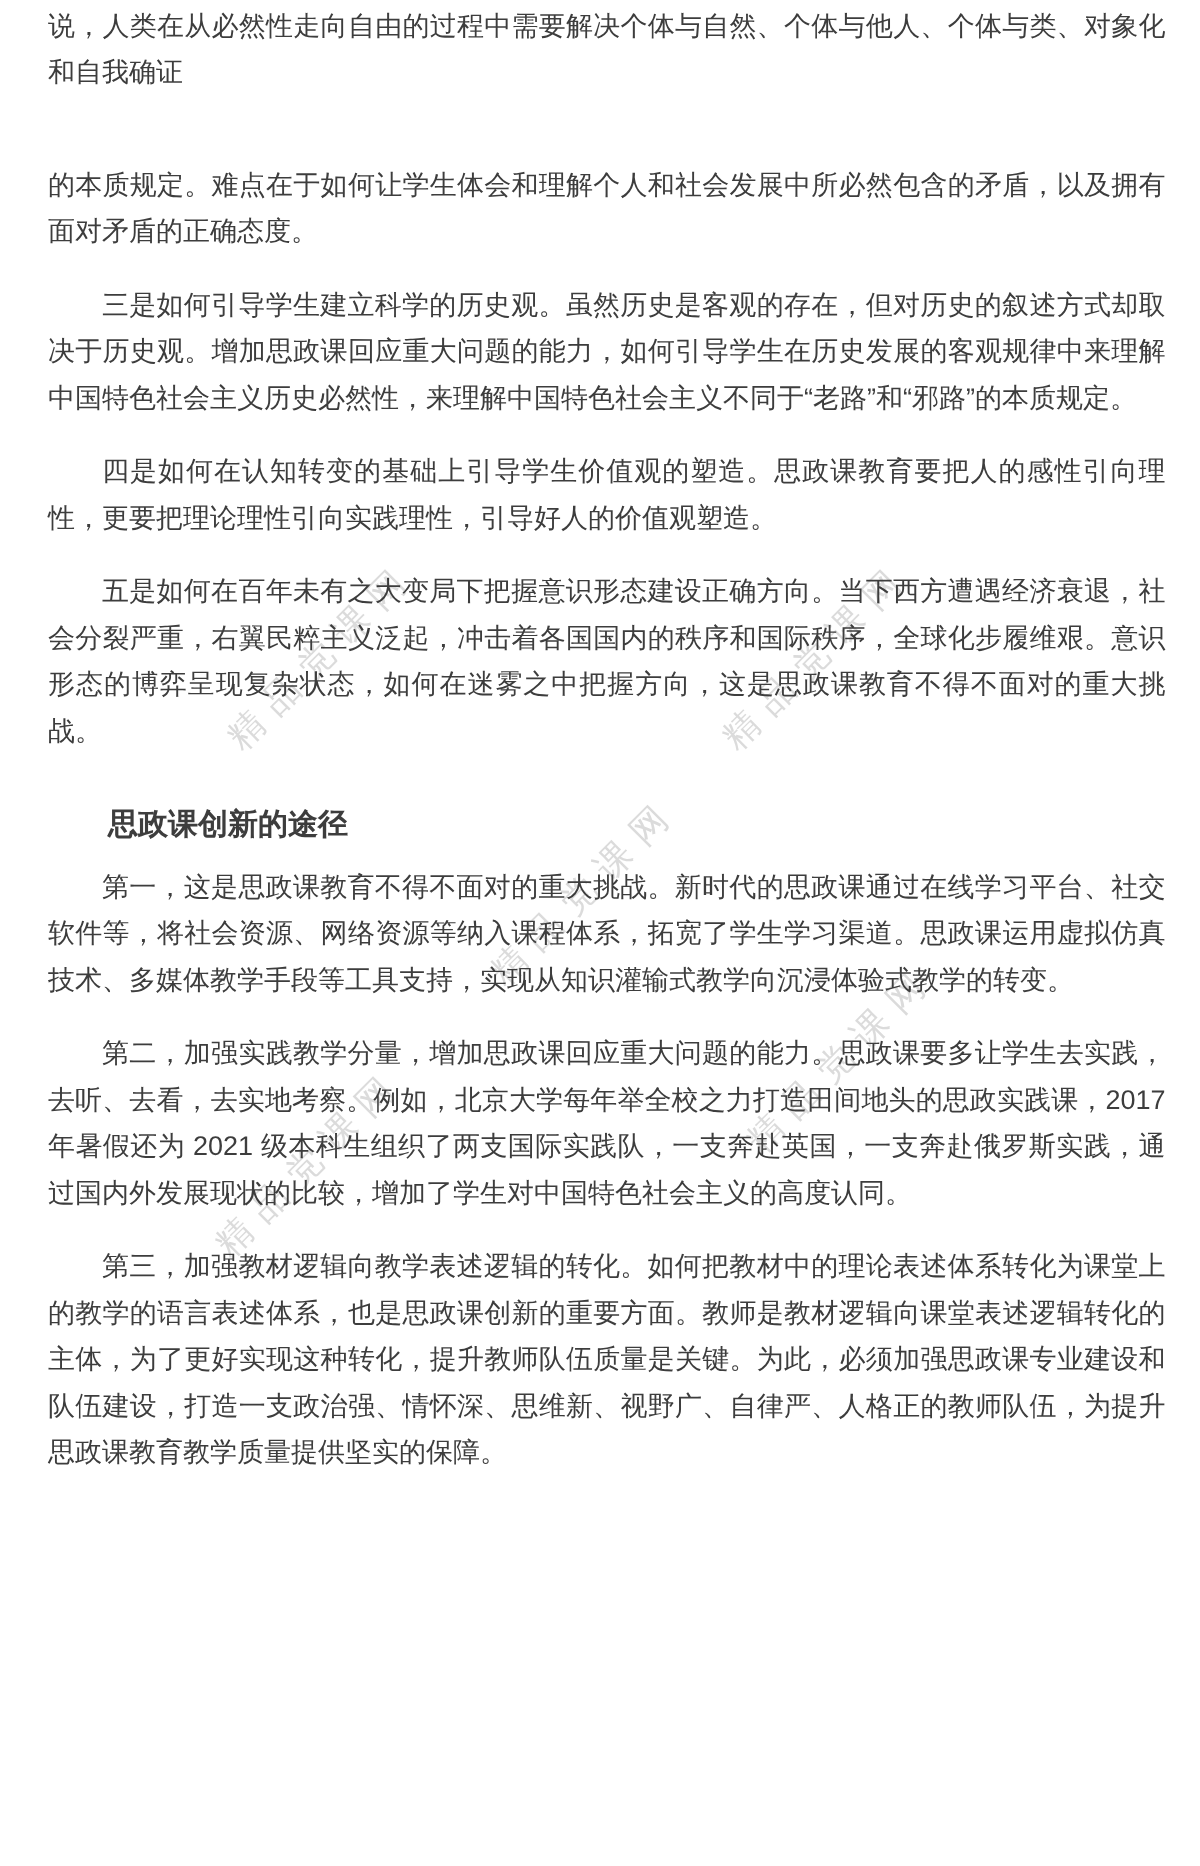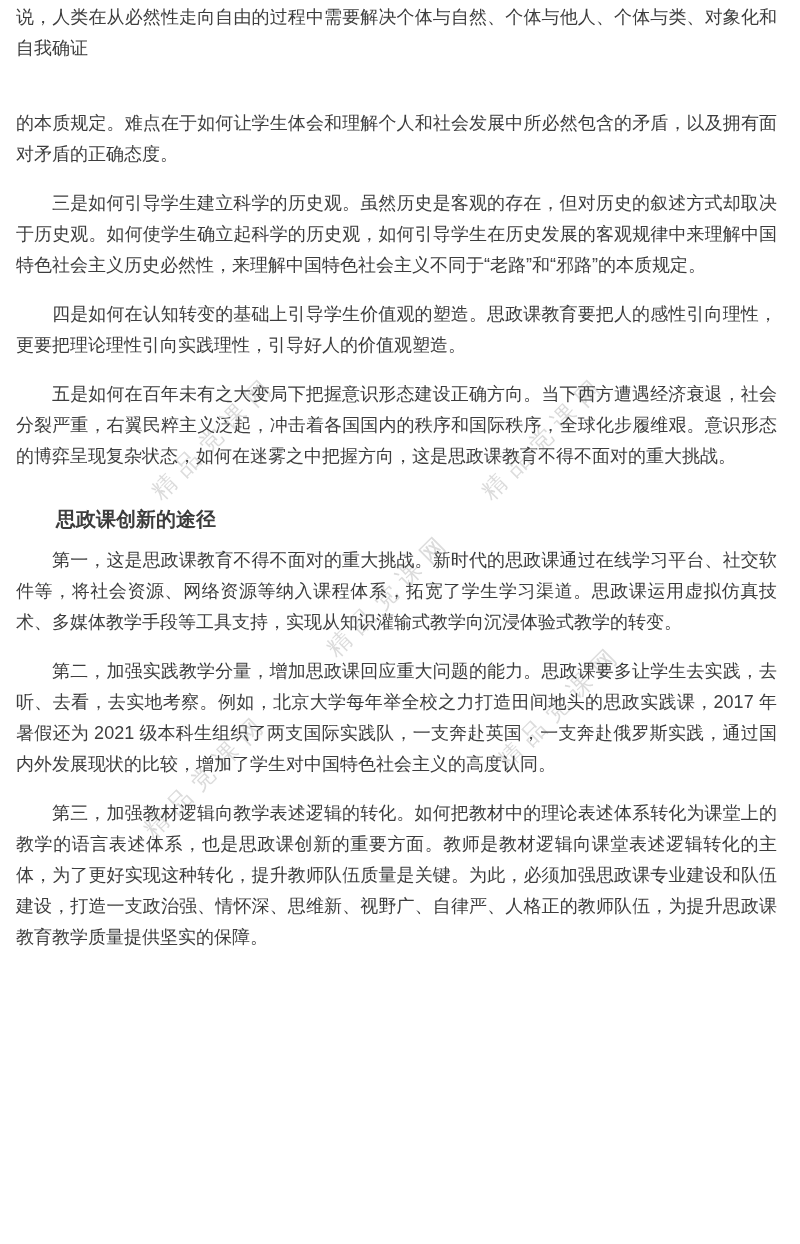--- a/index.html
+++ b/index.html
@@ -26,21 +26,21 @@
     transform: translate(-50%, -50%) rotate(-45deg);
     font-size: 24px;
     letter-spacing: 9px;
     white-space: nowrap;
     font-weight: 400;
     user-select: none;
   }
   
   .doc {
     position: absolute;
-    left: 16px;
+    left: 32px;
     right: 23px;
     top: 2px;
     z-index: 1;
     font-size: 18px;
     line-height: 31px;
     text-align: justify;
   }
   .para {
     margin: 0 0 18px 0;
     text-indent: 2em;
@@ -70,21 +70,21 @@
     <span class="wm" style="left: 389px; top: 594px; color: rgba(160, 160, 160, 0.38);">精品党课网</span>
     <span class="wm" style="left: 560px; top: 706px; color: rgba(160, 160, 160, 0.38);">精品党课网</span>
     <span class="wm" style="left: 206px; top: 775px; color: rgba(160, 160, 160, 0.38);">精品党课网</span>
   </div>
 
 <div class="doc" style="color: rgb(61, 61, 61);">
   <p class="para no-indent fragment">说，人类在从必然性走向自由的过程中需要解决个体与自然、个体与他人、个体与类、对象化和自我确证</p>
 
   <p class="para no-indent">的本质规定。难点在于如何让学生体会和理解个人和社会发展中所必然包含的矛盾，以及拥有面对矛盾的正确态度。</p>
 
-  <p class="para">三是如何引导学生建立科学的历史观。虽然历史是客观的存在，但对历史的叙述方式却取决于历史观。如何使学生确立起科学的历史观，如何引导学生在历史发展的客观规律中来理解中国特色社会主义历史必然性，来理解中国特色社会主义不同于“老路”和“邪路”的本质规定。</p>
+  <p class="para">三是如何引导学生建立科学的历史观。虽然历史是客观的存在，但对历史的叙述方式却取决于历史观。增加思政课回应重大问题的能力，如何引导学生在历史发展的客观规律中来理解中国特色社会主义历史必然性，来理解中国特色社会主义不同于“老路”和“邪路”的本质规定。</p>
 
   <p class="para">四是如何在认知转变的基础上引导学生价值观的塑造。思政课教育要把人的感性引向理性，更要把理论理性引向实践理性，引导好人的价值观塑造。</p>
 
   <p class="para">五是如何在百年未有之大变局下把握意识形态建设正确方向。当下西方遭遇经济衰退，社会分裂严重，右翼民粹主义泛起，冲击着各国国内的秩序和国际秩序，全球化步履维艰。意识形态的博弈呈现复杂状态，如何在迷雾之中把握方向，这是思政课教育不得不面对的重大挑战。</p>
 
   <h2 class="section-heading">思政课创新的途径</h2>
 
   <p class="para">第一，这是思政课教育不得不面对的重大挑战。新时代的思政课通过在线学习平台、社交软件等，将社会资源、网络资源等纳入课程体系，拓宽了学生学习渠道。思政课运用虚拟仿真技术、多媒体教学手段等工具支持，实现从知识灌输式教学向沉浸体验式教学的转变。</p>
 
   <p class="para">第二，加强实践教学分量，增加思政课回应重大问题的能力。思政课要多让学生去实践，去听、去看，去实地考察。例如，北京大学每年举全校之力打造田间地头的思政实践课，2017 年暑假还为 2021 级本科生组织了两支国际实践队，一支奔赴英国，一支奔赴俄罗斯实践，通过国内外发展现状的比较，增加了学生对中国特色社会主义的高度认同。</p>

